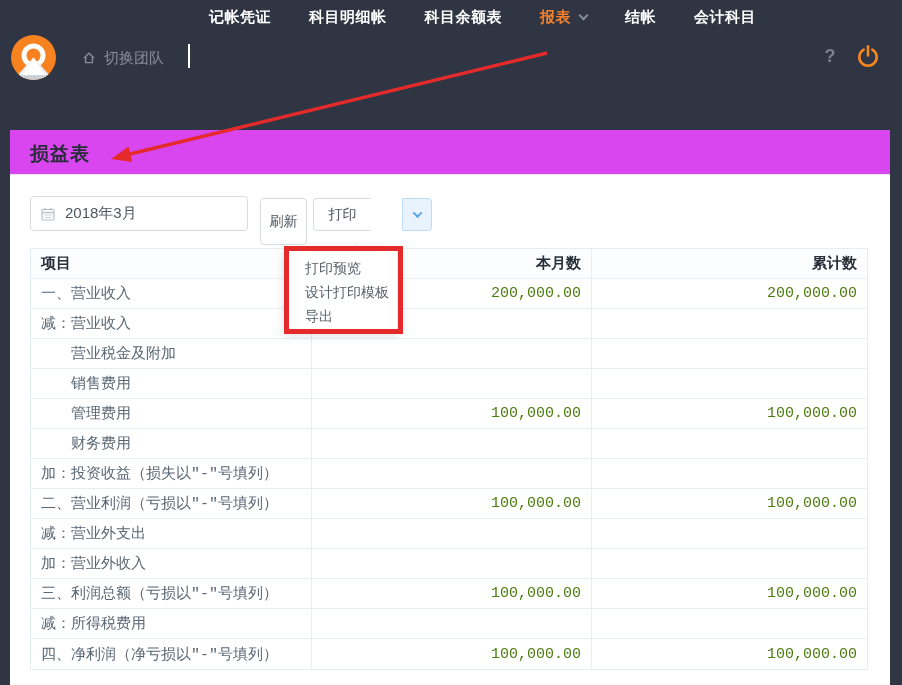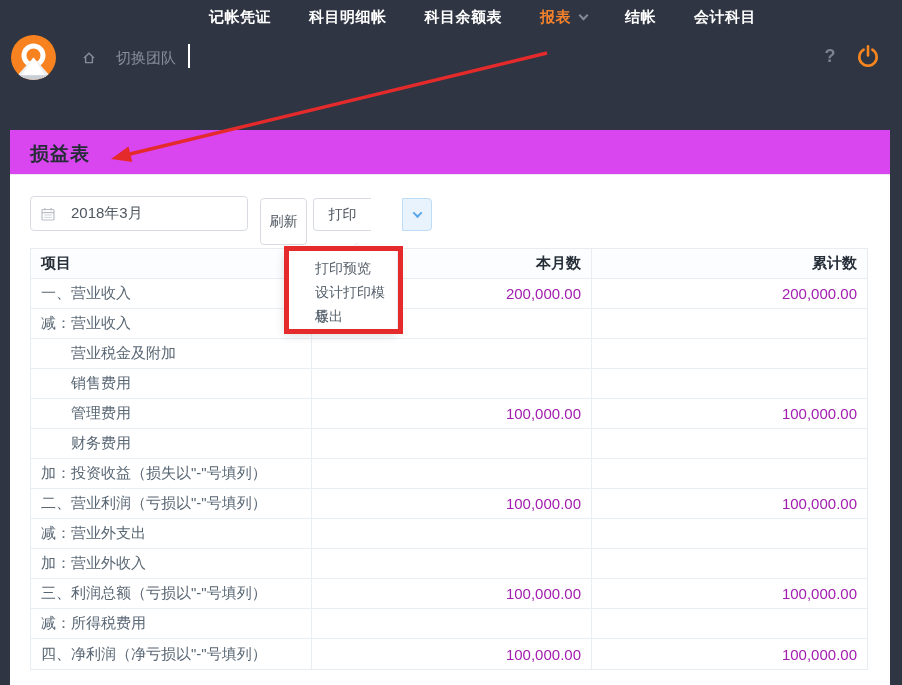--- a/index.html
+++ b/index.html
@@ -9,21 +9,21 @@
     background:#2f3542;
     font-family:"Liberation Sans","DejaVu Sans",sans-serif;
     overflow:hidden;
   }
 
   
   .topbar { position:absolute; left:0; top:0; width:902px; height:130px; background:#2f3542; }
   .logo { position:absolute; left:11px; top:35px; width:45px; height:45px; cursor:pointer; }
   .team-switch {
     position:absolute; left:82px; top:48px; height:20px;
-    display:flex; align-items:center; gap:20px;
+    display:flex; align-items:center; gap:8px;
     color:#878e9a; font-size:15px; cursor:pointer;
   }
   .cursor-bar { position:absolute; left:188px; top:44px; width:2px; height:24px; background:#ffffff; }
 
   .nav-row { position:absolute; left:209px; display:flex; gap:38px; }
   .nav-row.r1 { top:7px; }
   .nav-row.r2 { top:77px; }
   .nav-item {
     color:#ffffff; font-size:15px; font-weight:700; letter-spacing:0.5px;
     white-space:nowrap; cursor:pointer; line-height:20px;
@@ -48,21 +48,21 @@
   }
   .page-title {
     position:absolute; left:20px; top:11px;
     font-size:19px; font-weight:700; color:#262d37; letter-spacing:1px;
   }
 
   
   .date-box {
     position:absolute; left:20px; top:66px; width:218px; height:35px;
     border:1px solid #d8dce2; border-radius:4px; background:#fff;
-    display:flex; align-items:center; gap:16px; padding-left:10px; cursor:pointer;
+    display:flex; align-items:center; gap:10px; padding-left:10px; cursor:pointer;
   }
   .date-text { font-size:15px; color:#4d565f; }
   .btn {
     position:absolute; top:68px; height:47px; background:#fff;
     border:1px solid #d8dce2; border-radius:4px;
     font-size:14px; color:#49525c; text-align:center; cursor:pointer;
     display:flex; align-items:center; justify-content:center;
   }
   .btn-refresh { left:250px; width:47px; }
   .print-group { position:absolute; left:303px; top:68px; height:33px; display:flex;gap:31px; }
@@ -77,42 +77,42 @@
     display:flex; align-items:center; justify-content:center; cursor:pointer;
   }
   .caret-blue {
     display:inline-block; width:7px; height:7px;
     border-right:2px solid #5ba6e8; border-bottom:2px solid #5ba6e8;
     transform:rotate(45deg) translate(-1px,-1px);
   }
 
   
   .report-table { position:absolute; left:20px; top:118px; width:838px; border:1px solid #e7ecf1; }
-  .t-row { display:grid; grid-template-columns:280px 280px 276px; height:30px; border-bottom:1px solid #e9eef3; }
+  .t-row { display:grid; grid-template-columns:280px 280px 276px; height:30px; border-bottom:1px solid #e9eef3;font-family:Liberation Mono, monospace; }
   .t-row:last-child { border-bottom:none; }
   .t-cell { display:flex; align-items:center; font-size:15px; overflow:hidden; white-space:nowrap; }
   .t-cell.c1 { padding-left:10px; color:#596774; }
   .t-cell.c1.indent { padding-left:40px; }
-  .t-cell.c2, .t-cell.c3 { justify-content:flex-end; padding-right:10px; color:#a21caf; border-left:1px solid #e9eef3; }
+  .t-cell.c2, .t-cell.c3 { justify-content:flex-end; padding-right:10px; color:#4d7c0f; border-left:1px solid #e9eef3; }
   .t-row.head { background:#fbfdfe; }
   .t-row.head .t-cell { font-weight:700; color:#262e38; }
   .t-row.head .c2, .t-row.head .c3 { color:#262e38; }
 
   
   .dropdown {
     position:absolute; left:284px; top:250px; width:114px;
     background:#fff; border:1px solid #e9edf1; border-radius:4px;
     box-shadow:0 2px 10px rgba(40,50,60,0.15); padding:5px 0; z-index:30;
   }
   .dropdown::before {
     content:""; position:absolute; left:66px; top:-6px; width:10px; height:10px;
     background:#fff; border-left:1px solid #e9edf1; border-top:1px solid #e9edf1;
     transform:rotate(45deg);
   }
-  .menu-item { height:24px; line-height:24px; padding-left:30px; font-size:14px; color:#57616c; cursor:pointer; }
+  .menu-item { height:24px; line-height:24px; padding-left:20px; font-size:14px; color:#57616c; cursor:pointer; }
 
   
   .red-box {
     position:absolute; left:284px; top:246px; width:119px; height:88px;
     border:5px solid #e42a2b; z-index:40; pointer-events:none;
   }
   .arrow-layer { position:absolute; left:0; top:0; width:902px; height:685px; z-index:50; pointer-events:none; }
 </style>
 </head>
 <body>

